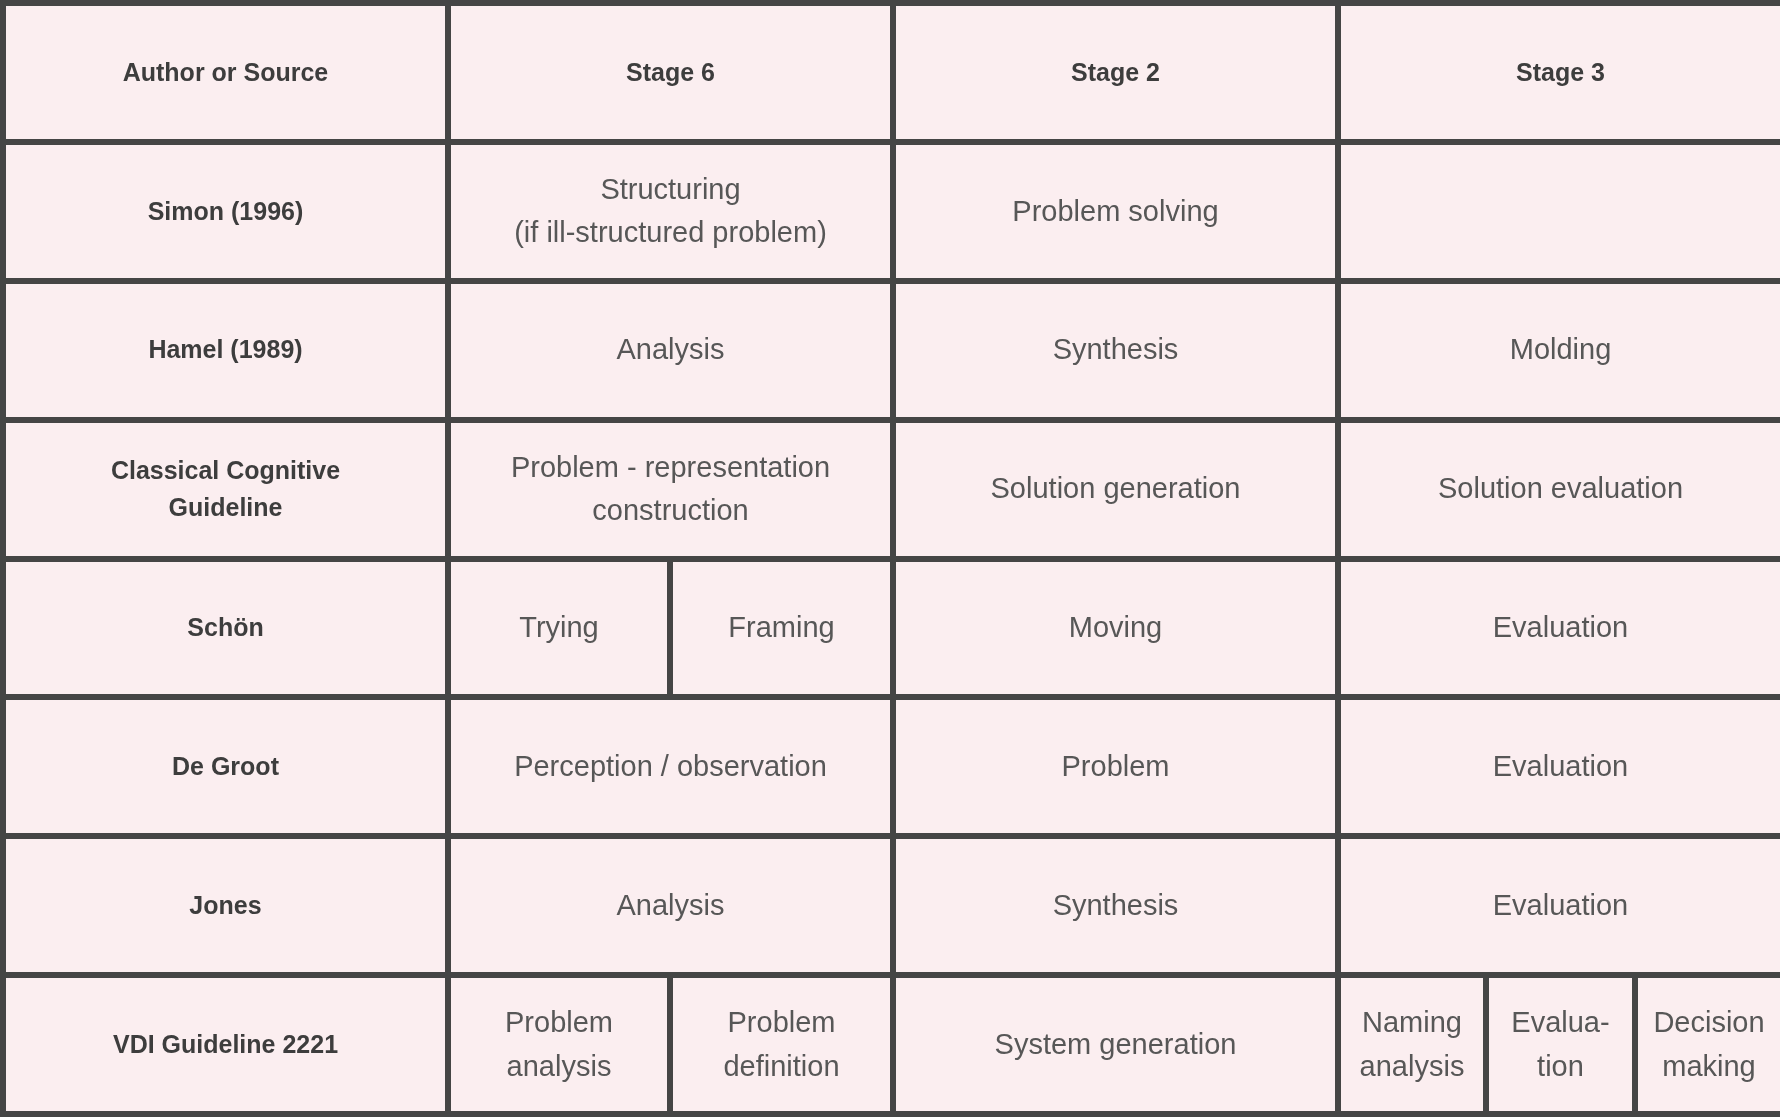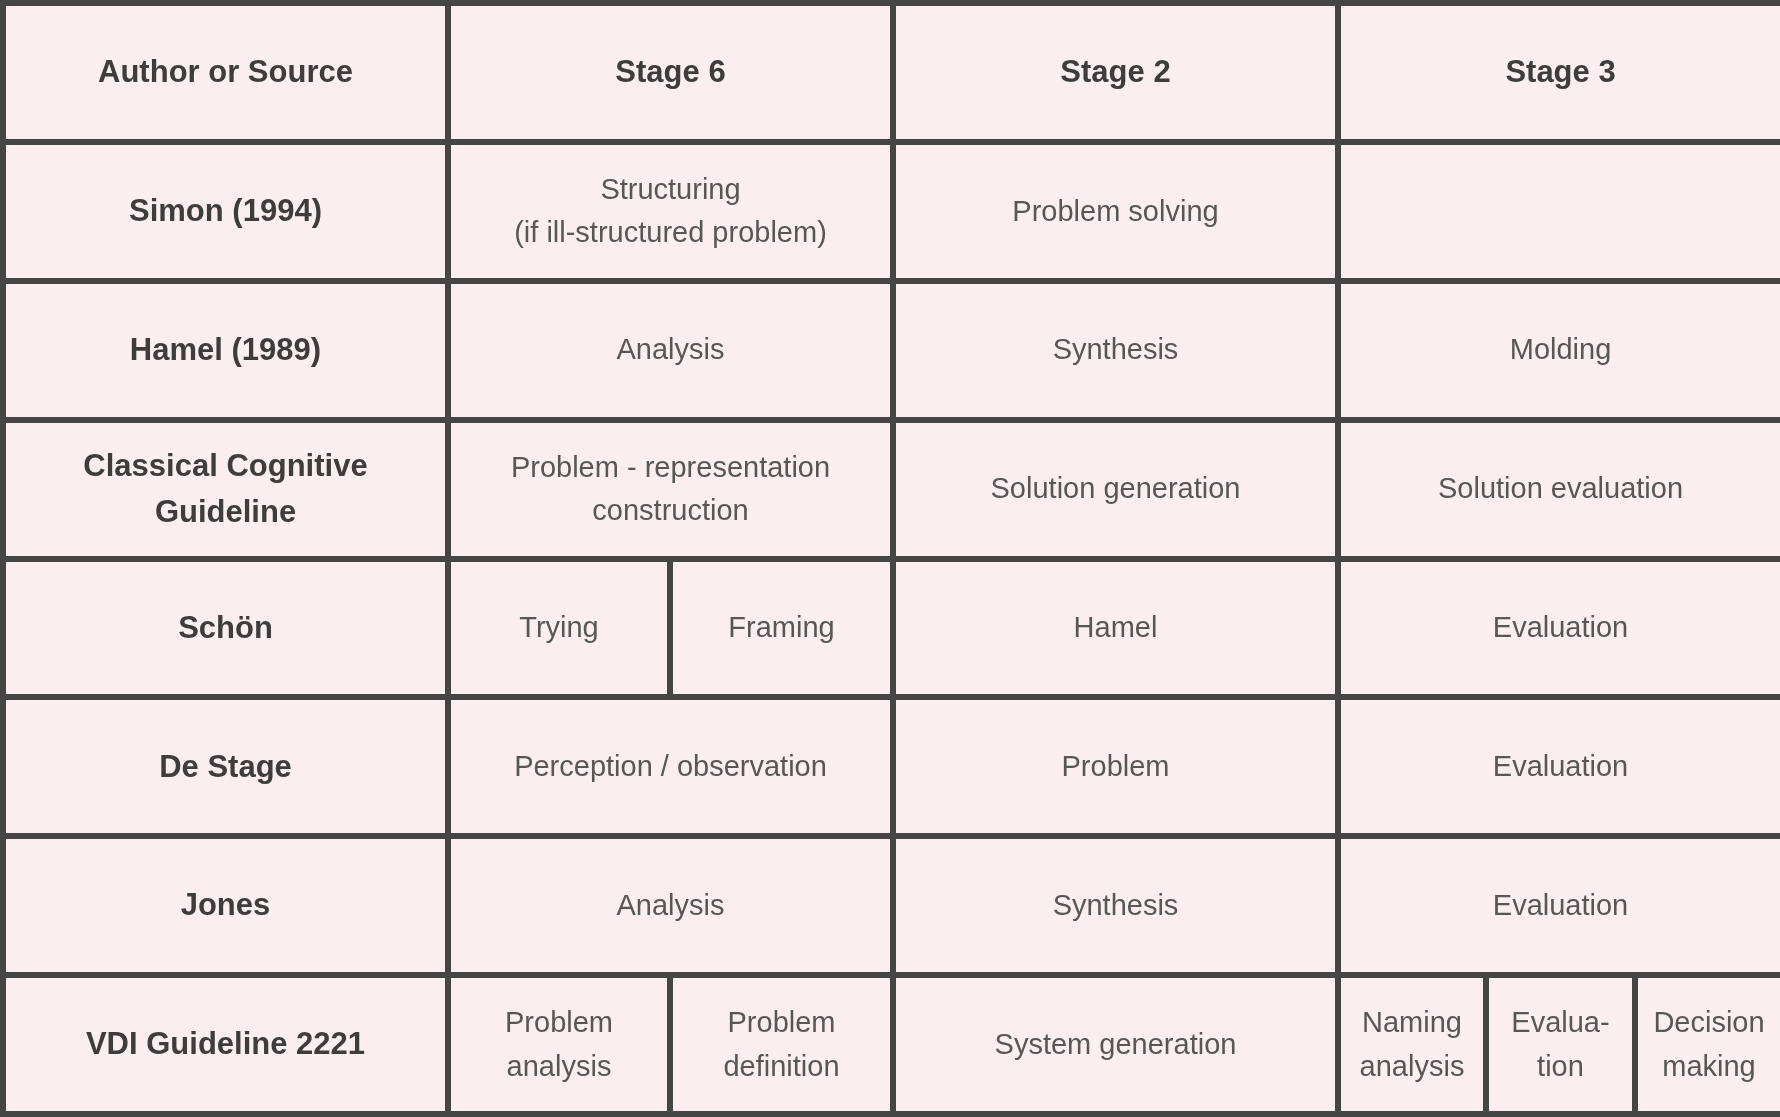--- a/index.html
+++ b/index.html
@@ -25,21 +25,21 @@
     border: 6px solid #454545;
     text-align: center;
     vertical-align: middle;
     white-space: pre-line;
     padding: 2px 6px;
     line-height: 1.5;
     overflow: hidden;
   }
   .src {
     font-weight: bold;
-    font-size: 31px;
+    font-size: 25px;
     color: #3d3d3d;
   }
   .val {
     font-weight: normal;
     font-size: 29px;
     color: #575757;
   }
 </style>
 </head>
 <body>
@@ -57,21 +57,21 @@
 
   <tbody>
       <tr>
     <th class="src">Author or Source</th>
     <th class="src" colspan="2">Stage 6</th>
     <th class="src">Stage 2</th>
     <th class="src" colspan="3">Stage 3</th>
   </tr>
 
   <tr>
-    <td class="src">Simon (1994)</td>
+    <td class="src">Simon (1996)</td>
     <td class="val" colspan="2">Structuring
 (if ill-structured problem)</td>
     <td class="val">Problem solving</td>
     <td class="val" colspan="3"></td>
   </tr>
 
   <tr>
     <td class="src">Hamel (1989)</td>
     <td class="val" colspan="2">Analysis</td>
     <td class="val">Synthesis</td>
@@ -84,26 +84,26 @@
     <td class="val" colspan="2">Problem - representation
 construction</td>
     <td class="val">Solution generation</td>
     <td class="val" colspan="3">Solution evaluation</td>
   </tr>
 
   <tr>
     <td class="src">Schön</td>
     <td class="val">Trying</td>
     <td class="val">Framing</td>
-    <td class="val">Hamel</td>
+    <td class="val">Moving</td>
     <td class="val" colspan="3">Evaluation</td>
   </tr>
 
   <tr>
-    <td class="src">De Stage</td>
+    <td class="src">De Groot</td>
     <td class="val" colspan="2">Perception / observation</td>
     <td class="val">Problem</td>
     <td class="val" colspan="3">Evaluation</td>
   </tr>
 
   <tr>
     <td class="src">Jones</td>
     <td class="val" colspan="2">Analysis</td>
     <td class="val">Synthesis</td>
     <td class="val" colspan="3">Evaluation</td>

